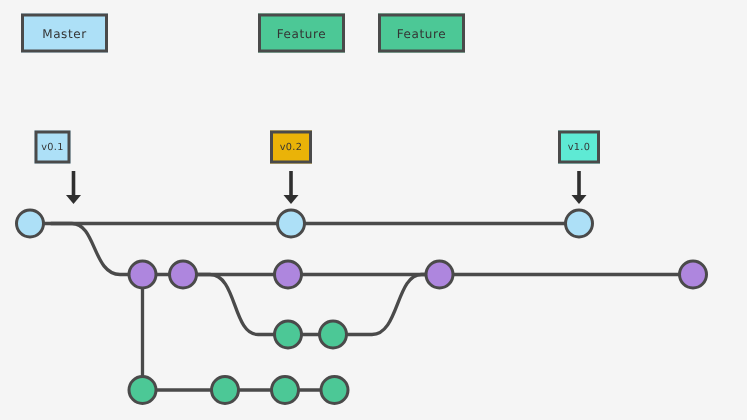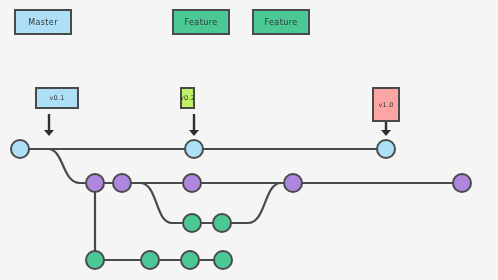--- a/index.html
+++ b/index.html
@@ -117,24 +117,24 @@
       </div>
       <div class="legend-box" style="left: 172px; top: 9px; width: 58px; height: 26px; background: rgb(76, 200, 150); border-color: rgb(74, 74, 74);">
         <span>Feature</span>
       </div>
       <div class="legend-box" style="left: 252px; top: 9px; width: 58px; height: 26px; background: rgb(76, 200, 150); border-color: rgb(74, 74, 74);">
         <span>Feature</span>
       </div>
     </div>
 
   <div id="tag-layer">
-      <div class="tag-box" style="left: 35px; top: 87px; width: 44px; height: 22px; background: rgb(173, 224, 247); border-color: rgb(74, 74, 74);">
+      <div class="tag-box" style="left: 23px; top: 87px; width: 24px; height: 22px; background: rgb(173, 224, 247); border-color: rgb(74, 74, 74);">
         <span>v0.1</span>
       </div>
-      <div class="tag-box" style="left: 180px; top: 87px; width: 15px; height: 22px; background: #bef264; border-color: rgb(74, 74, 74);">
+      <div class="tag-box" style="left: 180px; top: 87px; width: 28px; height: 22px; background: #eab308; border-color: rgb(74, 74, 74);">
         <span>v0.2</span>
       </div>
-      <div class="tag-box" style="left: 372px; top: 87px; width: 28px; height: 35px; background: #fca5a5; border-color: rgb(74, 74, 74); align-items: center;">
+      <div class="tag-box" style="left: 372px; top: 87px; width: 28px; height: 22px; background: #5eead4; border-color: rgb(74, 74, 74); align-items: center;">
         <span>v1.0</span>
       </div>
     </div>
 
 </div>
 
 </body></html>

